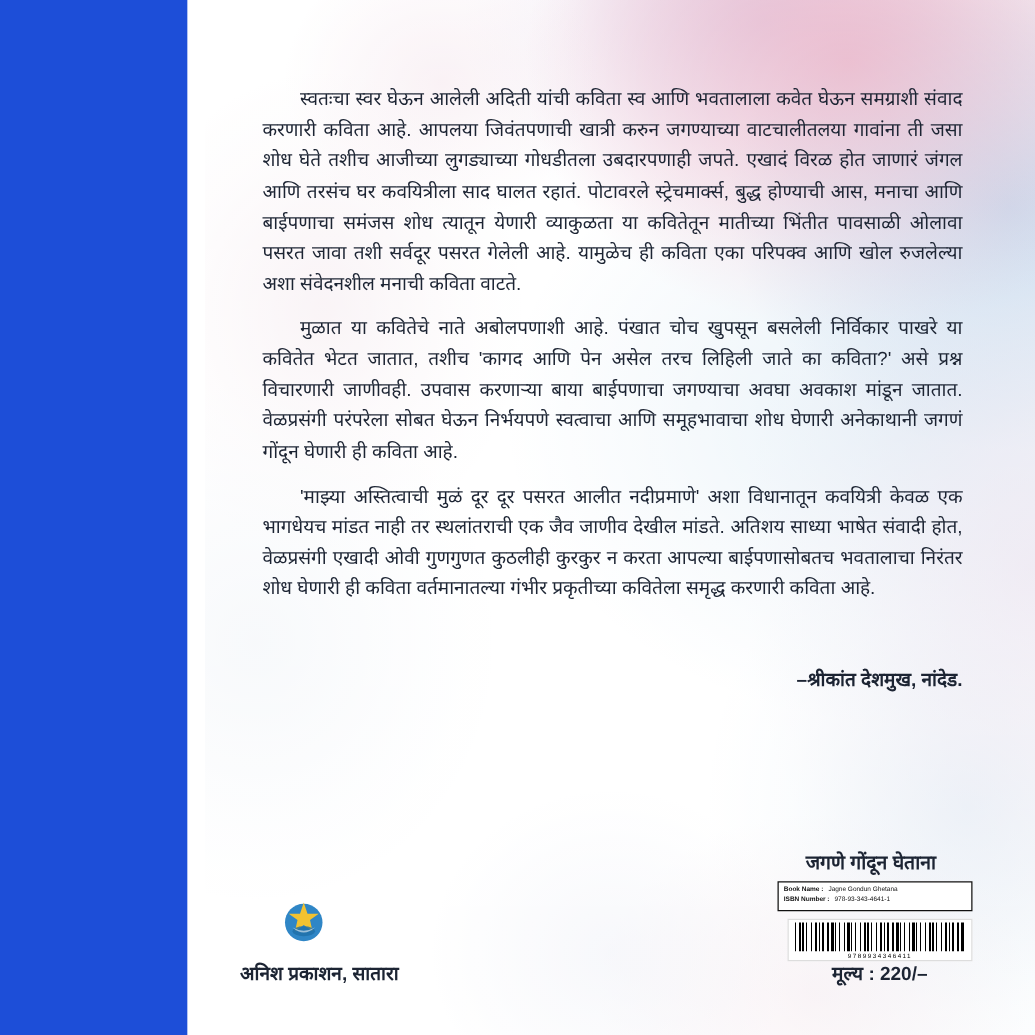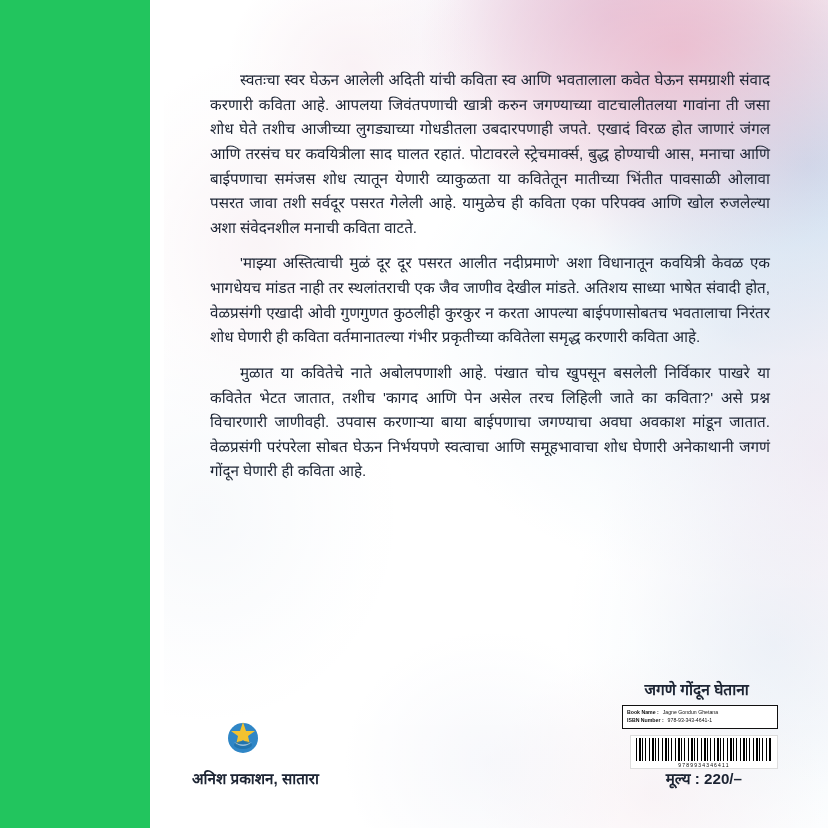--- a/index.html
+++ b/index.html
@@ -11,21 +11,21 @@
     width: 828px;
     height: 828px;
     font-family: "Liberation Sans", sans-serif;
     overflow: hidden;
   }
 
   #page {
     position: relative;
     width: 748px;
     height: 828px;
-    background: #22c55e;
+    background: #1d4ed8;
   }
 
   
   #cover {
     position: absolute;
     left: 150px;
     top: 0px;
     width: 678px;
     height: 828px;
     overflow: hidden;
@@ -207,24 +207,25 @@
 
   <div id="cover">
     <div class="wash wash-a"></div>
     <div class="wash wash-b"></div>
     <div class="wash wash-c"></div>
     <div class="wash veil"></div>
     <div class="gutter"></div>
 
     <div id="blurb">
       <p class="dropcap-line">स्वतःचा स्वर घेऊन आलेली अदिती यांची कविता स्व आणि भवतालाला कवेत घेऊन समग्राशी संवाद करणारी कविता आहे. आपलया जिवंतपणाची खात्री करुन जगण्याच्या वाटचालीतलया गावांना ती जसा शोध घेते तशीच आजीच्या लुगड्याच्या गोधडीतला उबदारपणाही जपते. एखादं विरळ होत जाणारं जंगल आणि तरसंच घर कवयित्रीला साद घालत रहातं. पोटावरले स्ट्रेचमार्क्स, बुद्ध होण्याची आस, मनाचा आणि बाईपणाचा समंजस शोध त्यातून येणारी व्याकुळता या कवितेतून मातीच्या भिंतीत पावसाळी ओलावा पसरत जावा तशी सर्वदूर पसरत गेलेली आहे. यामुळेच ही कविता एका परिपक्व आणि खोल रुजलेल्या अशा संवेदनशील मनाची कविता वाटते.</p>
+      <p>मुळात या कवितेचे नाते अबोलपणाशी आहे. पंखात चोच खुपसून बसलेली निर्विकार पाखरे या कवितेत भेटत जातात, तशीच 'कागद आणि पेन असेल तरच लिहिली जाते का कविता?' असे प्रश्न विचारणारी जाणीवही. उपवास करणाऱ्या बाया बाईपणाचा जगण्याचा अवघा अवकाश मांडून जातात. वेळप्रसंगी परंपरेला सोबत घेऊन निर्भयपणे स्वत्वाचा आणि समूहभावाचा शोध घेणारी अनेकाथानी जगणं गोंदून घेणारी ही कविता आहे.</p>
       <p>'माझ्या अस्तित्वाची मुळं दूर दूर पसरत आलीत नदीप्रमाणे' अशा विधानातून कवयित्री केवळ एक भागधेयच मांडत नाही तर स्थलांतराची एक जैव जाणीव देखील मांडते. अतिशय साध्या भाषेत संवादी होत, वेळप्रसंगी एखादी ओवी गुणगुणत कुठलीही कुरकुर न करता आपल्या बाईपणासोबतच भवतालाचा निरंतर शोध घेणारी ही कविता वर्तमानातल्या गंभीर प्रकृतीच्या कवितेला समृद्ध करणारी कविता आहे.</p>
-      <p>मुळात या कवितेचे नाते अबोलपणाशी आहे. पंखात चोच खुपसून बसलेली निर्विकार पाखरे या कवितेत भेटत जातात, तशीच 'कागद आणि पेन असेल तरच लिहिली जाते का कविता?' असे प्रश्न विचारणारी जाणीवही. उपवास करणाऱ्या बाया बाईपणाचा जगण्याचा अवघा अवकाश मांडून जातात. वेळप्रसंगी परंपरेला सोबत घेऊन निर्भयपणे स्वत्वाचा आणि समूहभावाचा शोध घेणारी अनेकाथानी जगणं गोंदून घेणारी ही कविता आहे.</p>
-    </div>
-
+    </div>
+
+    <div class="attribution">–श्रीकांत देशमुख, नांदेड.</div>
 
     <div class="title-block">
       <div class="book-title">जगणे गोंदून घेताना</div>
       <div class="book-author">डॉ. अदिती काळमेघ</div>
     </div>
 
     <div class="isbn-box">
       <div class="row">
         <span class="k">Book Name :</span>
         <span class="v">Jagne Gondun Ghetana</span>

